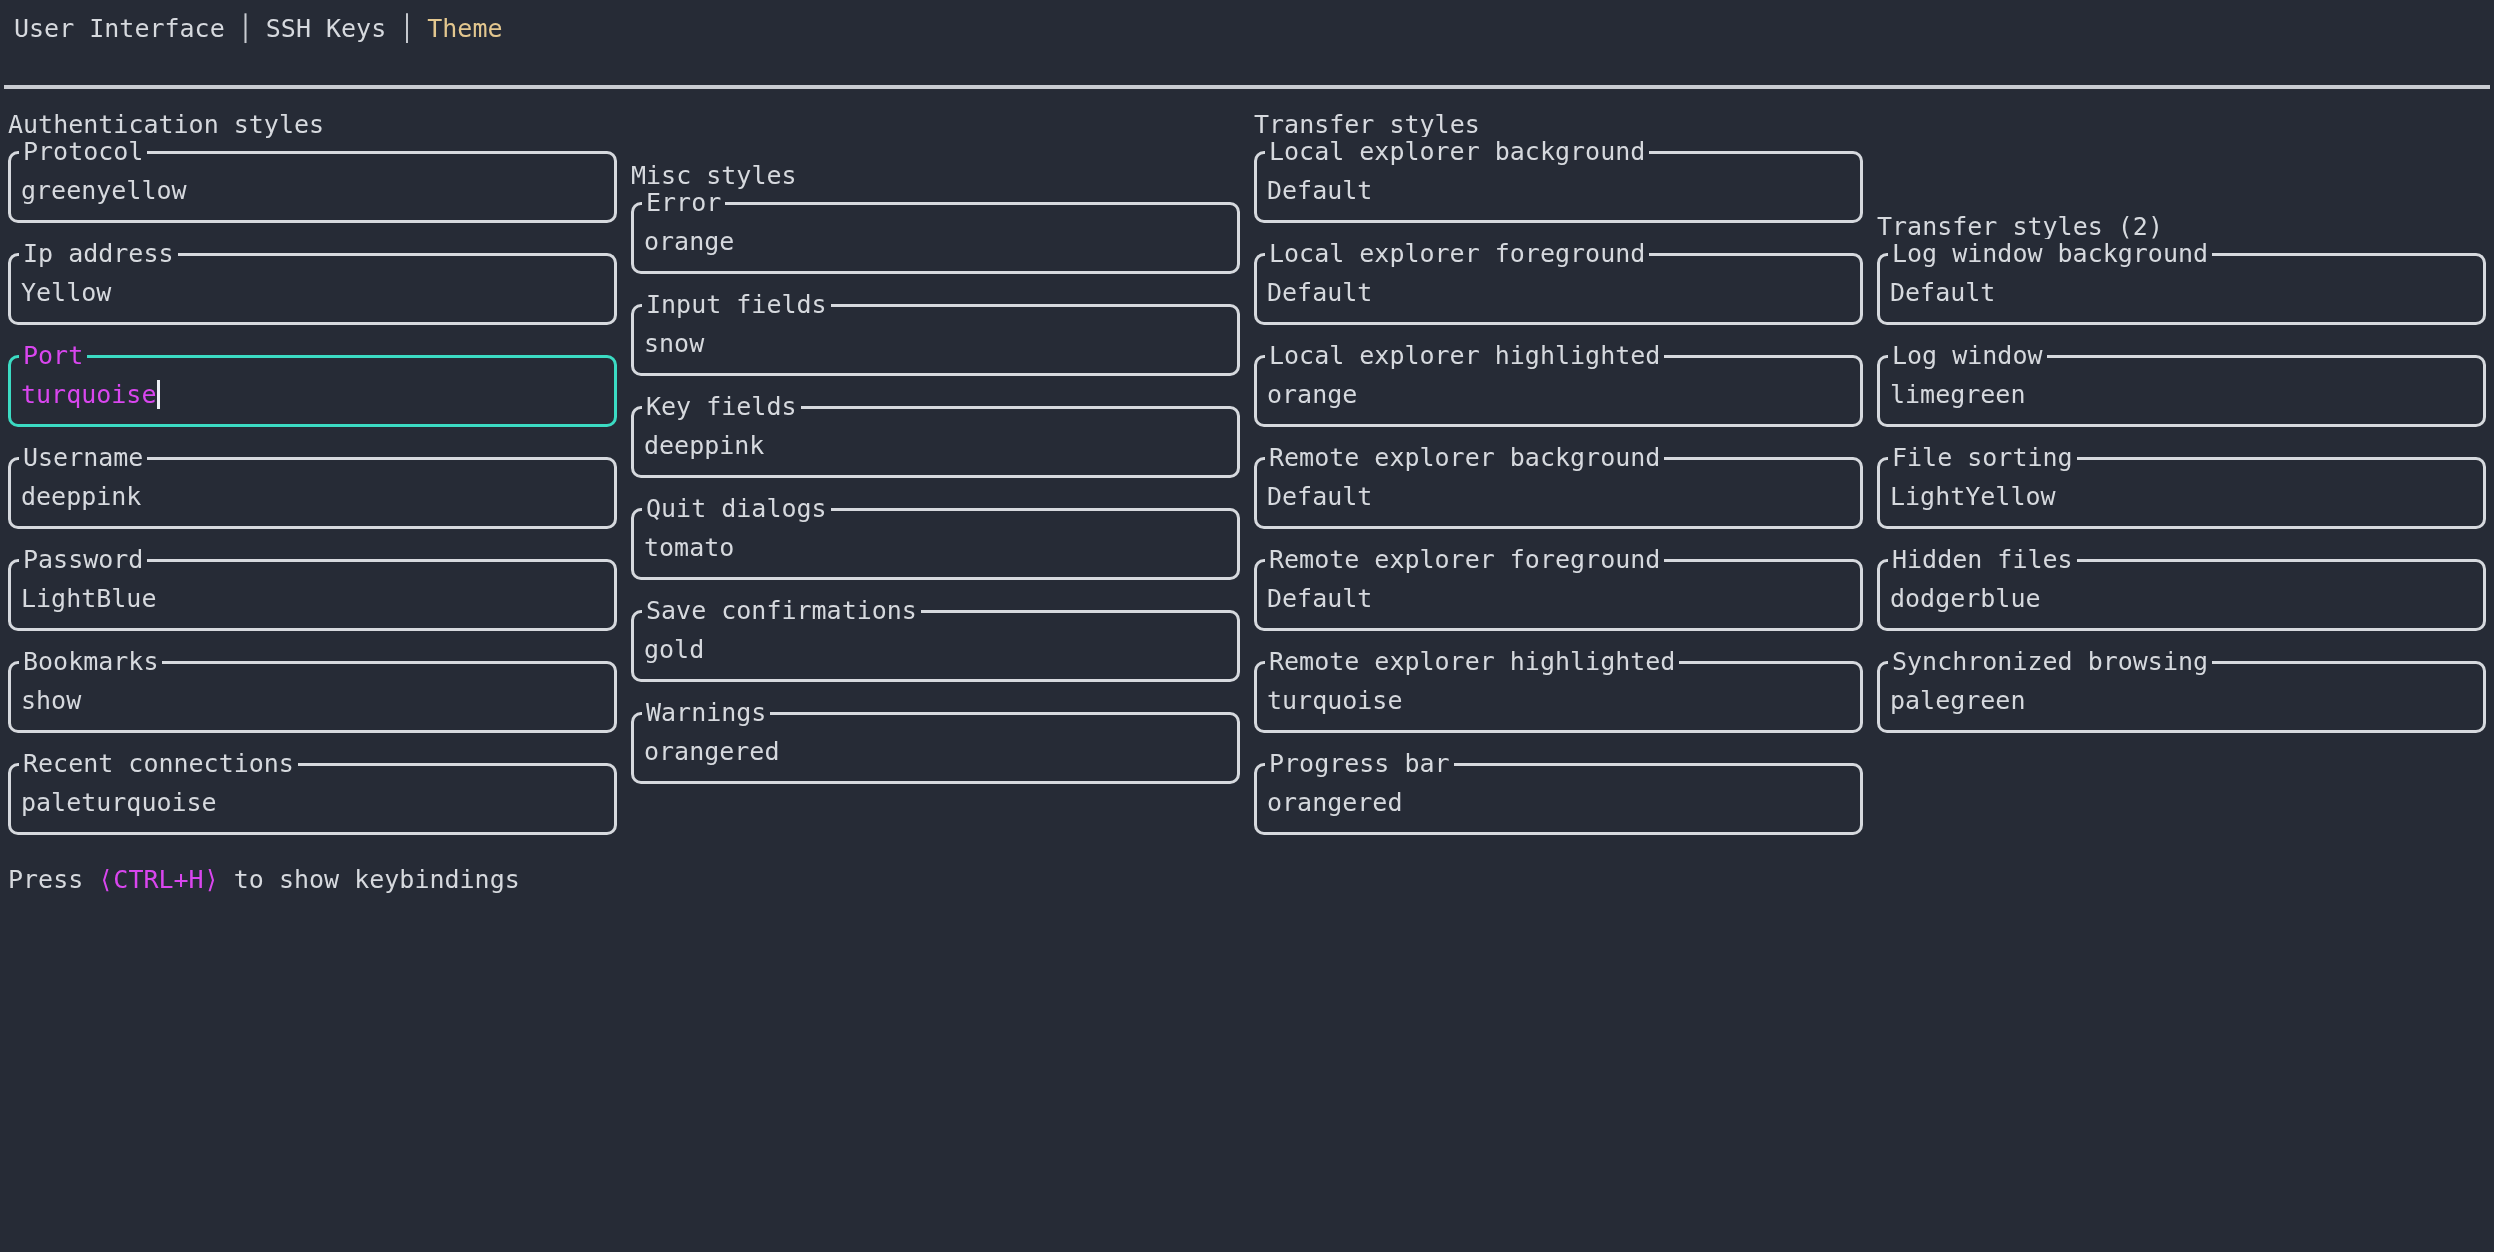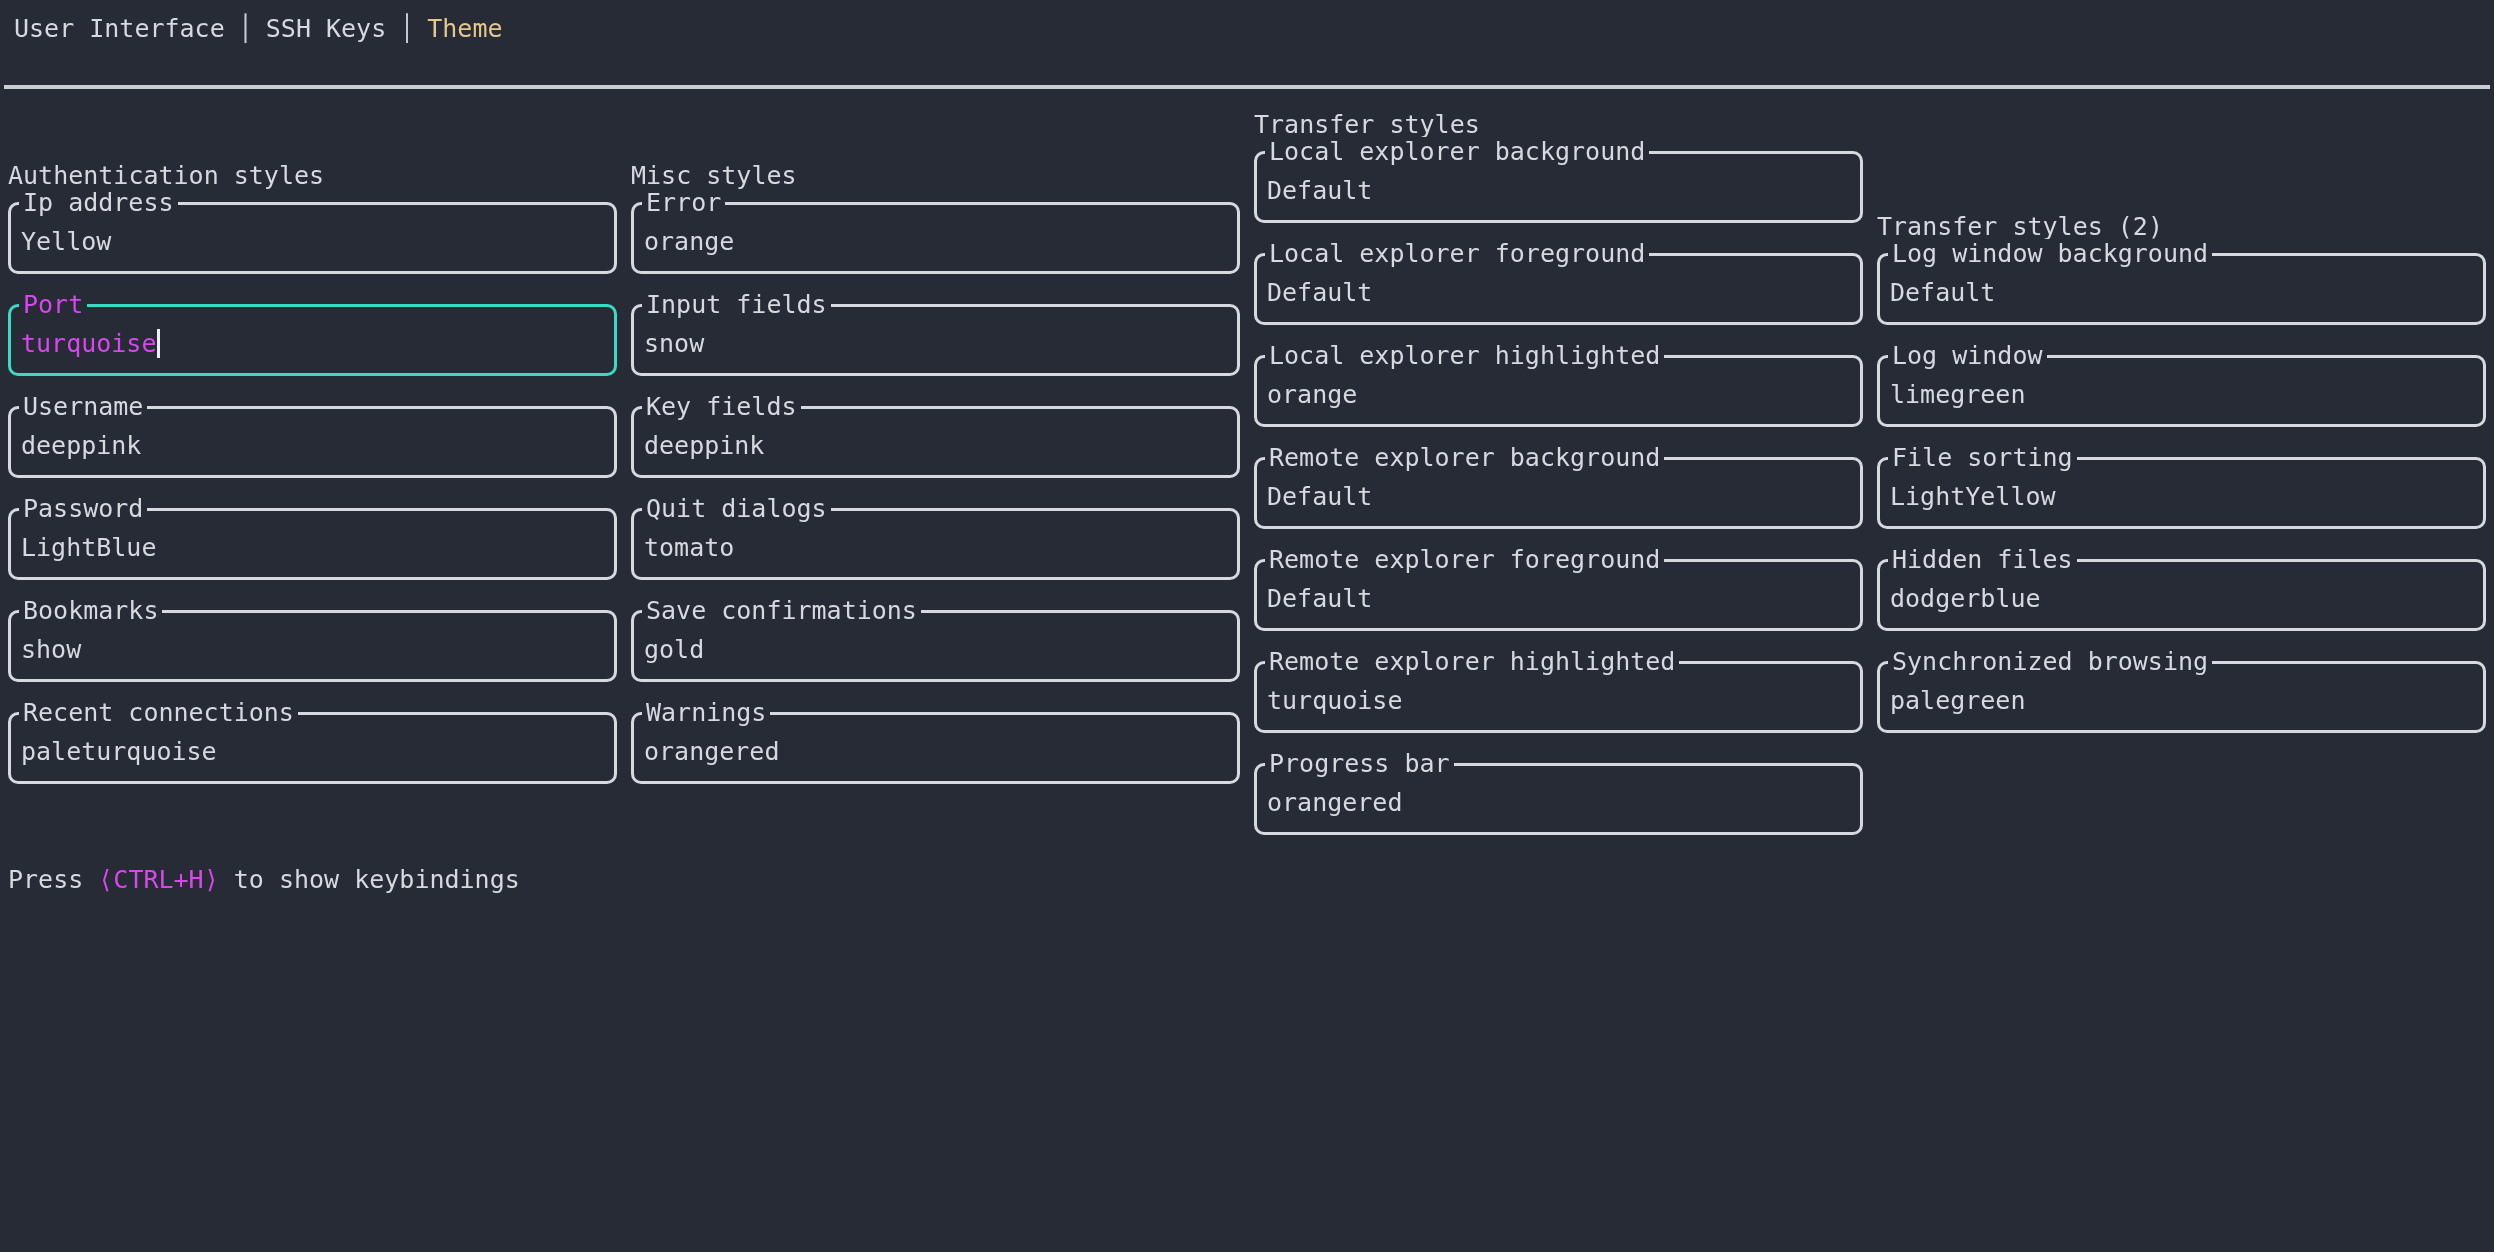--- a/index.html
+++ b/index.html
@@ -88,20 +88,24 @@
 </div>
 
 <div class="rule"></div>
 
 <div class="columns">
 
   <div class="column">
     <div class="col-title">Authentication styles</div>
 
     <div class="field">
+      <span class="field-label">Protocol</span>
+      <div class="value-row"><span class="field-value">greenyellow</span></div>
+    </div>
+    <div class="field">
       <span class="field-label">Ip address</span>
       <div class="value-row"><span class="field-value">Yellow</span></div>
     </div>
     <div class="field focused">
       <span class="field-label">Port</span>
       <div class="value-row"><span class="field-value">turquoise</span><span class="cursor"></span></div>
     </div>
     <div class="field">
       <span class="field-label">Username</span>
       <div class="value-row"><span class="field-value">deeppink</span></div>

